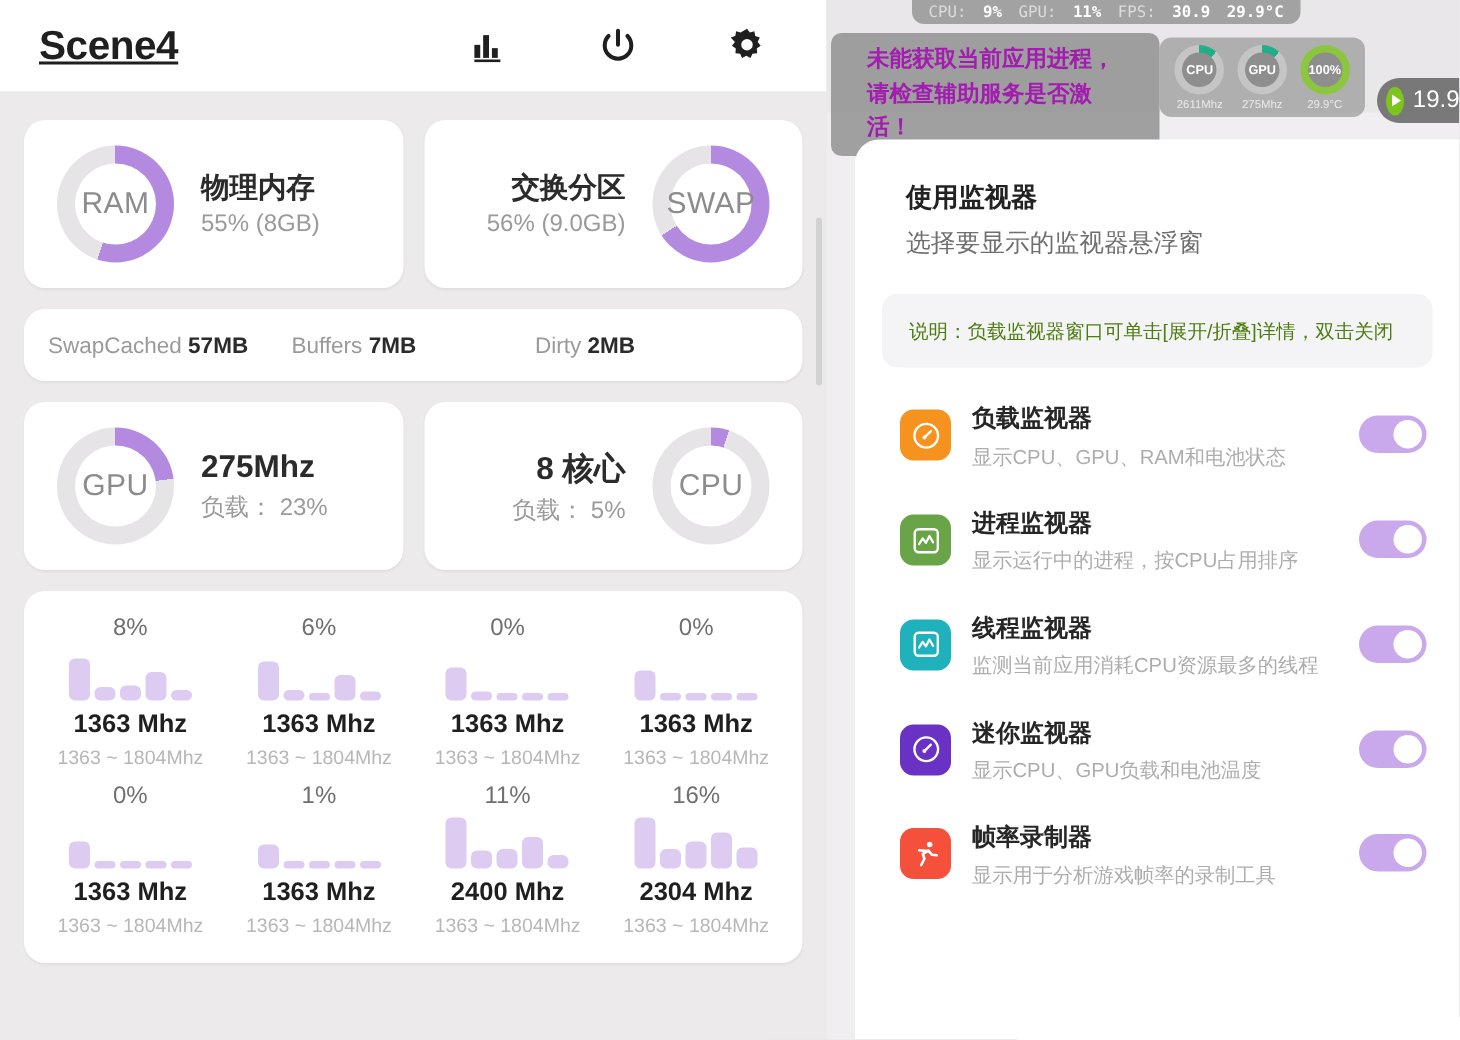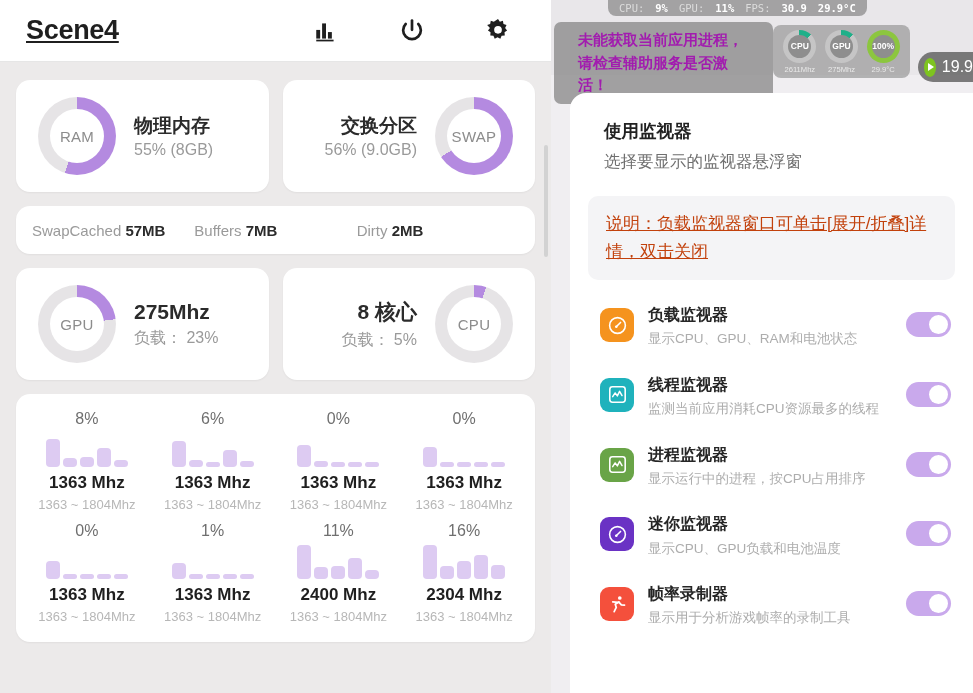--- a/index.html
+++ b/index.html
@@ -50,21 +50,21 @@
     position: relative;
     width: 78px; height: 78px;
     border-radius: 50%;
     flex: 0 0 78px;
   }
   .ring .hole {
     position: absolute; left: 12px; top: 12px;
     width: 54px; height: 54px; border-radius: 50%;
     background: #ffffff;
     display: flex; align-items: center; justify-content: center;
-    font-size: 15px; color: #8c8c8c; letter-spacing: 0.3px;
+    font-size: 20px; color: #8c8c8c; letter-spacing: 0.3px;
   }
   .mem-text { padding: 0 18px; }
   .mem-text.r { text-align: right; }
   .mem-title { font-size: 19px; font-weight: 700; color: #2b2b2b; line-height: 1.35; }
   .mem-sub { font-size: 16px; color: #9a9a9a; margin-top: 3px; }
 
   .stats-card {
     margin-top: 14px;
     height: 48px;
     display: flex; align-items: center;
@@ -188,21 +188,21 @@
     border-radius: 16px 0 0 0;
     padding: 26px 0 0 0;
   }
   .sheet-title { font-size: 17.5px; font-weight: 700; color: #222; padding: 0 34px; }
   .sheet-sub { font-size: 16.5px; color: #6f6f6f; padding: 0 34px; margin-top: 8px; }
   .note {
     margin: 23px 18px 0 18px;
     background: #f4f4f6;
     border-radius: 10px;
     padding: 14px 18px;
-    font-size: 17px; color: #c2410c; line-height: 1.65; text-decoration: underline;
+    font-size: 13px; color: #4d7c0f; line-height: 1.65;
   }
   .mon-list { margin-top: 12px; }
   .mon-item {
     display: flex; align-items: flex-start;
     padding: 13px 22px 13px 30px;
     min-height: 66px;
   }
   .mon-icon {
     width: 34px; height: 34px; border-radius: 9px;
     flex: 0 0 34px;
@@ -480,42 +480,42 @@
       <circle cx="10.6" cy="13.4" r="1.5" fill="#ffffff"></circle>
     </svg>
             </div>
      <div class="mon-texts">
        <div class="mon-name">负载监视器</div>
        <div class="mon-desc">显示CPU、GPU、RAM和电池状态</div>
      </div>
      <div class="toggle"></div>
    </div>
           <div class="mon-item">
+     <div class="mon-icon" style="background:#69a447">
+              <svg width="21" height="21" viewBox="0 0 24 24">
+      <rect x="3.2" y="3.2" width="17.6" height="17.6" rx="3" stroke="#ffffff" stroke-width="1.8" fill="none"></rect>
+      <path d="M6.5 14.5 L9.3 10.2 L11.8 13.6 L14.4 8.4 L17.2 13.2" stroke="#ffffff" stroke-width="1.7" fill="none" stroke-linecap="round" stroke-linejoin="round"></path>
+    </svg>
+            </div>
+     <div class="mon-texts">
+       <div class="mon-name">进程监视器</div>
+       <div class="mon-desc">显示运行中的进程，按CPU占用排序</div>
+     </div>
+     <div class="toggle"></div>
+   </div>
+          <div class="mon-item">
      <div class="mon-icon" style="background:#1fb2bc">
               <svg width="21" height="21" viewBox="0 0 24 24">
       <rect x="3.2" y="3.2" width="17.6" height="17.6" rx="3" stroke="#ffffff" stroke-width="1.8" fill="none"></rect>
       <path d="M6.5 14.5 L9.3 10.2 L11.8 13.6 L14.4 8.4 L17.2 13.2" stroke="#ffffff" stroke-width="1.7" fill="none" stroke-linecap="round" stroke-linejoin="round"></path>
     </svg>
             </div>
      <div class="mon-texts">
        <div class="mon-name">线程监视器</div>
        <div class="mon-desc">监测当前应用消耗CPU资源最多的线程</div>
-     </div>
-     <div class="toggle"></div>
-   </div>
-          <div class="mon-item">
-     <div class="mon-icon" style="background:#69a447">
-              <svg width="21" height="21" viewBox="0 0 24 24">
-      <rect x="3.2" y="3.2" width="17.6" height="17.6" rx="3" stroke="#ffffff" stroke-width="1.8" fill="none"></rect>
-      <path d="M6.5 14.5 L9.3 10.2 L11.8 13.6 L14.4 8.4 L17.2 13.2" stroke="#ffffff" stroke-width="1.7" fill="none" stroke-linecap="round" stroke-linejoin="round"></path>
-    </svg>
-            </div>
-     <div class="mon-texts">
-       <div class="mon-name">进程监视器</div>
-       <div class="mon-desc">显示运行中的进程，按CPU占用排序</div>
      </div>
      <div class="toggle"></div>
    </div>
           <div class="mon-item">
      <div class="mon-icon" style="background:#6a32c4">
               <svg width="21" height="21" viewBox="0 0 24 24">
       <circle cx="12" cy="12" r="9" stroke="#ffffff" stroke-width="1.8" fill="none"></circle>
       <path d="M15.5 8.5 L10.8 13.2" stroke="#ffffff" stroke-width="1.8" stroke-linecap="round"></path>
       <circle cx="10.6" cy="13.4" r="1.5" fill="#ffffff"></circle>
     </svg>

